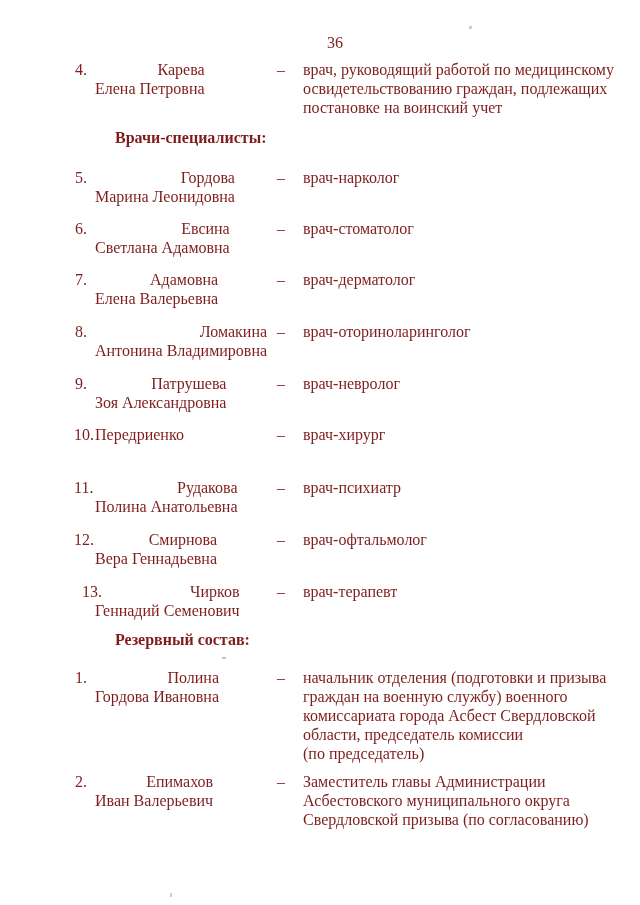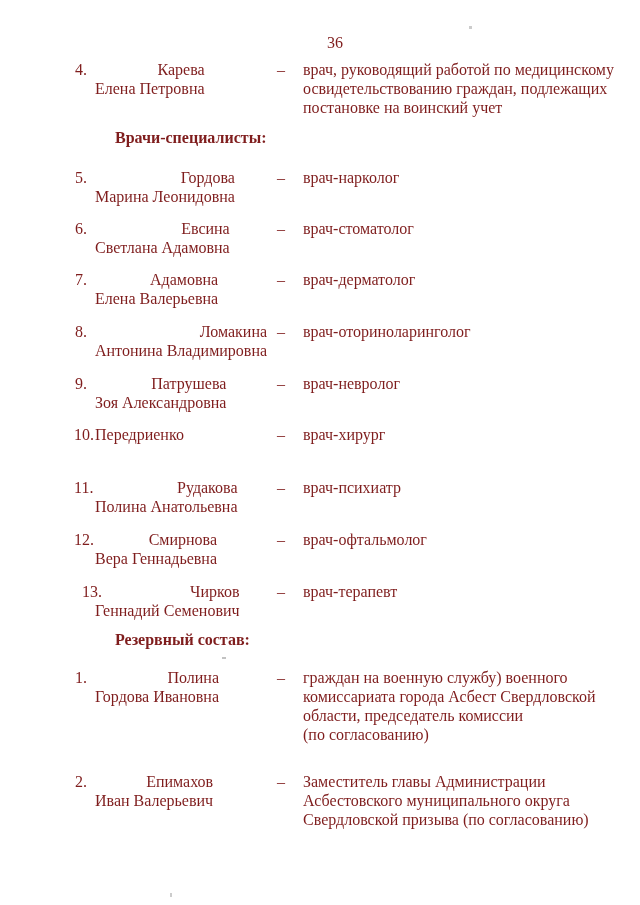--- a/index.html
+++ b/index.html
@@ -158,24 +158,25 @@
   <div class="heading" style="top:630px">Резервный состав:</div>
 
   <div class="row" style="top:668px">
     <span class="num">1.</span>
     <div class="name">
       <div>Полина</div>
       <div>Гордова Ивановна</div>
     </div>
     <span class="dash">–</span>
     <div class="role">
+      <div>начальник отделения (подготовки и призыва</div>
       <div>граждан на военную службу) военного</div>
       <div>комиссариата города Асбест Свердловской</div>
       <div>области, председатель комиссии</div>
-      <div>(по согласованию)</div>
+      <div>(по председатель)</div>
     </div>
   </div>
 
   <div class="row" style="top:772px">
     <span class="num">2.</span>
     <div class="name">
       <div>Епимахов</div>
       <div>Иван Валерьевич</div>
     </div>
     <span class="dash">–</span>

